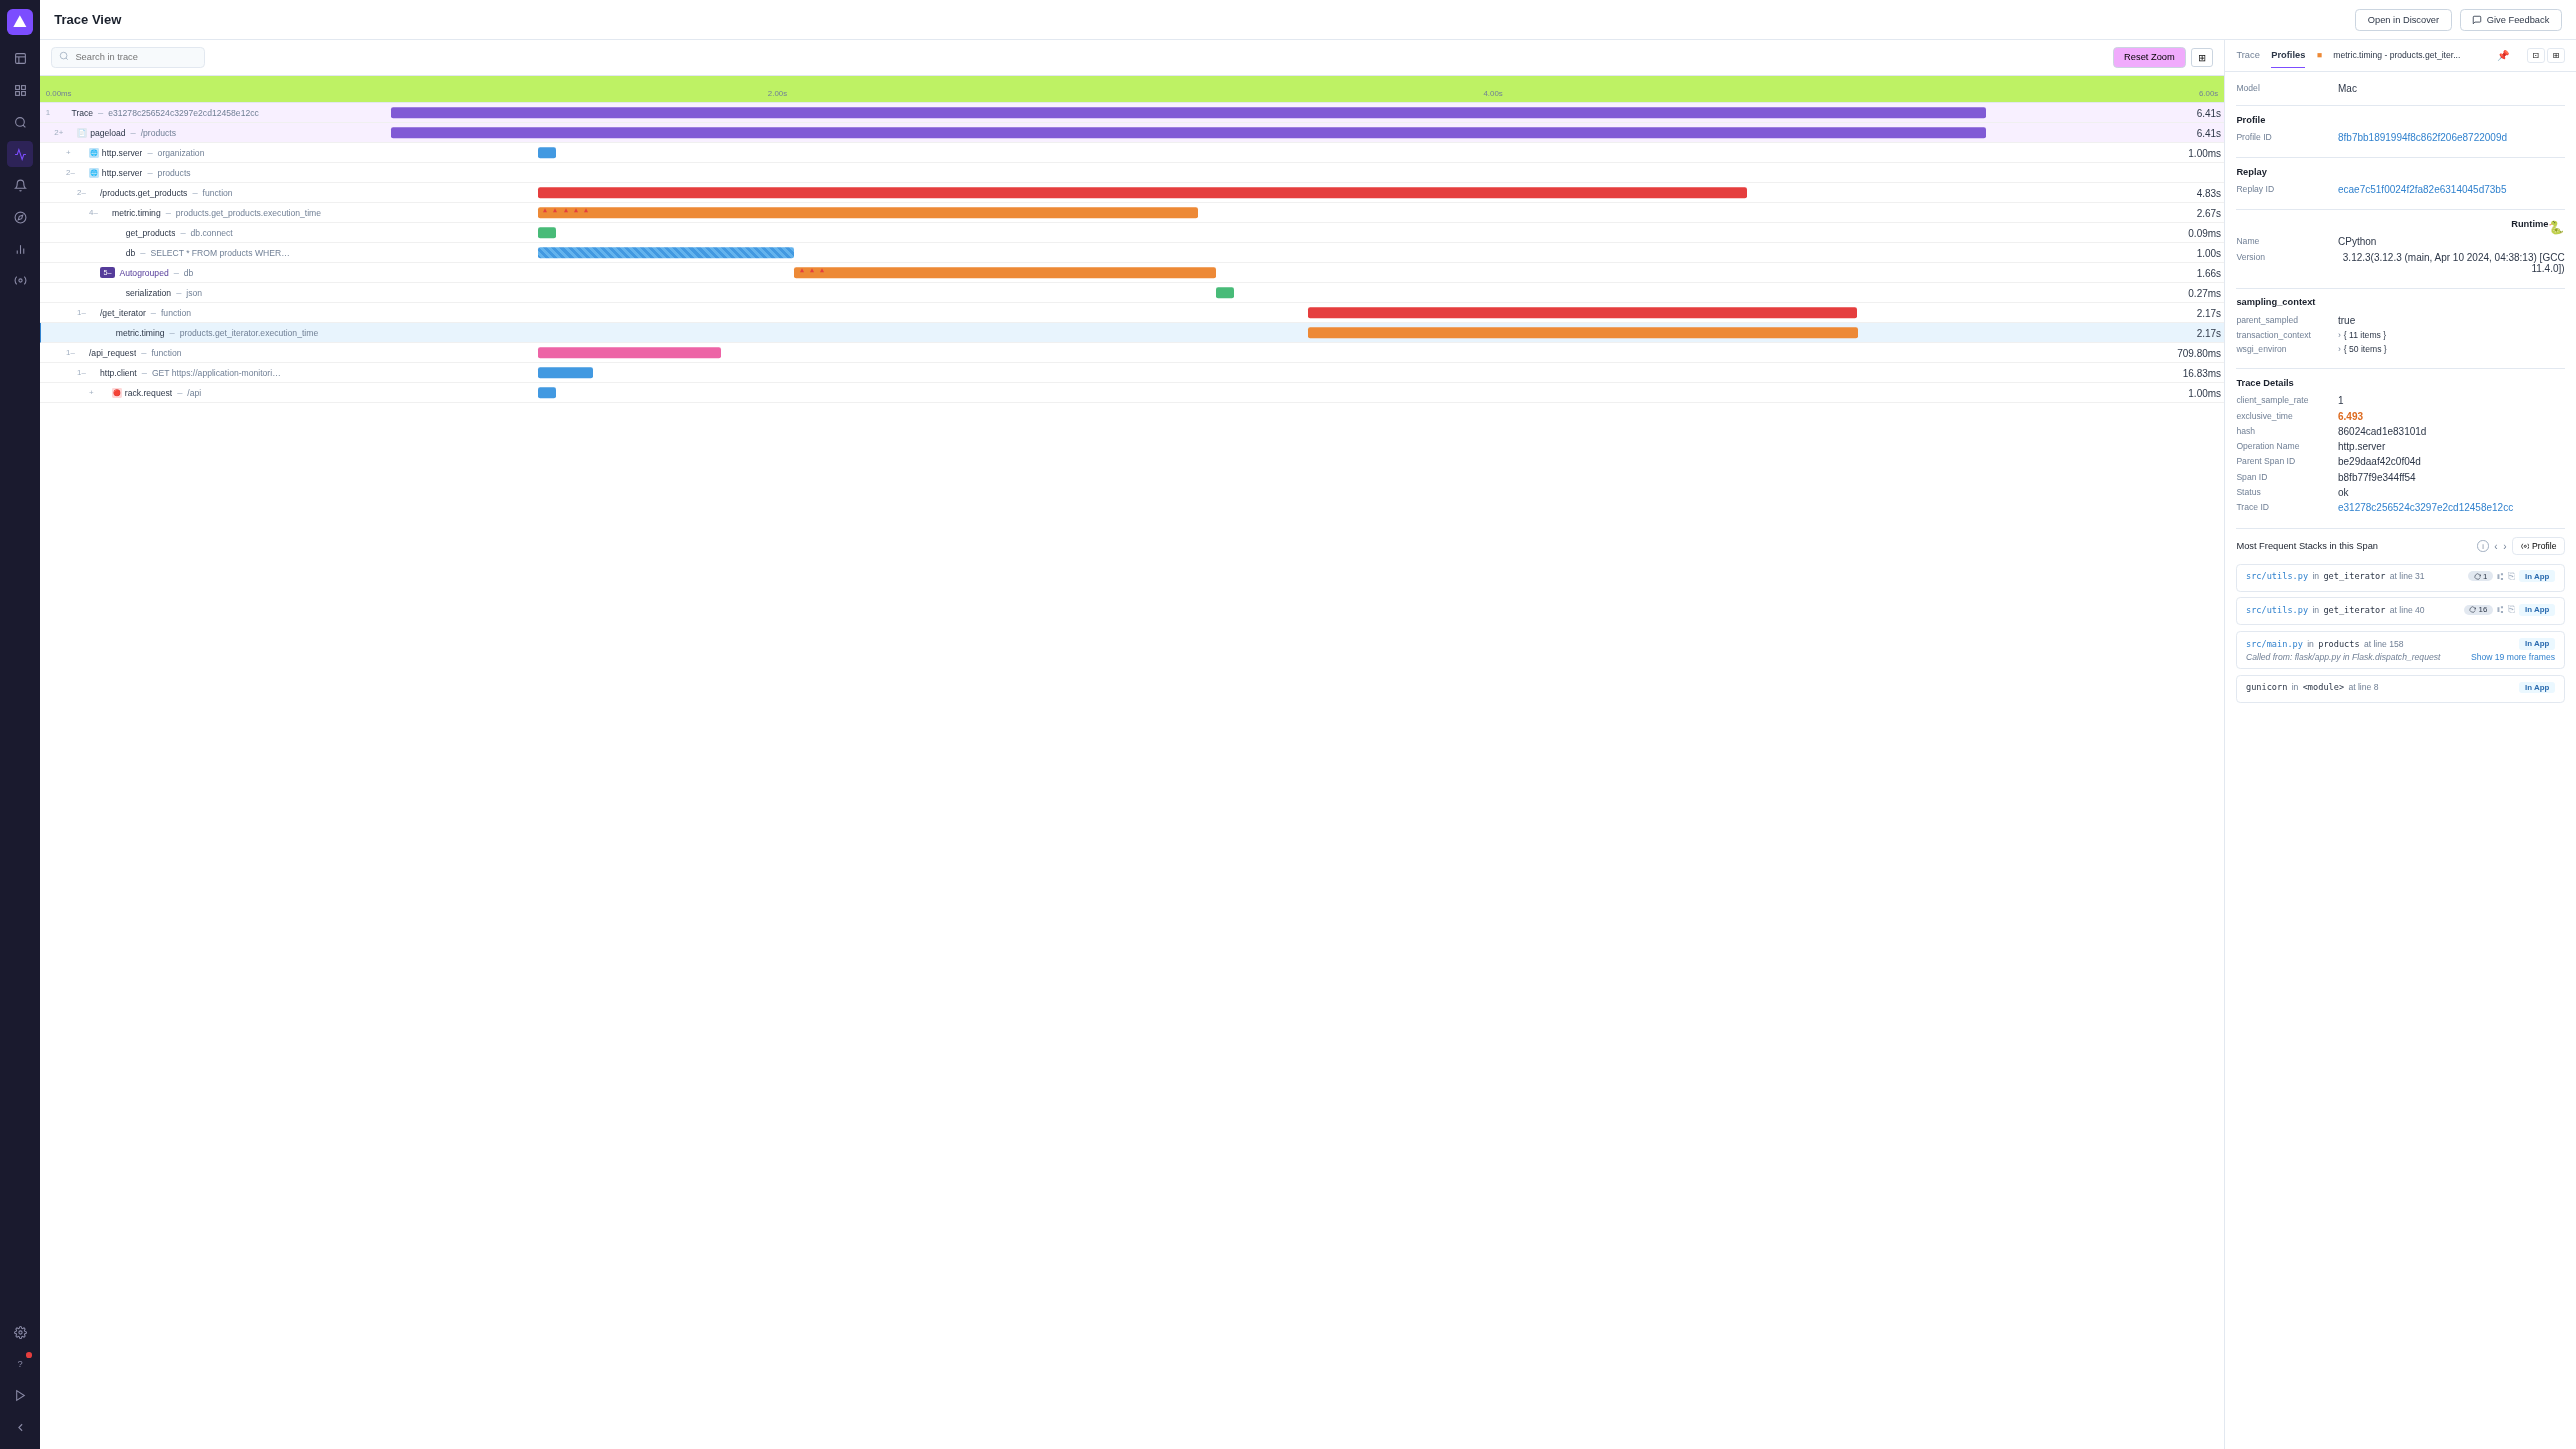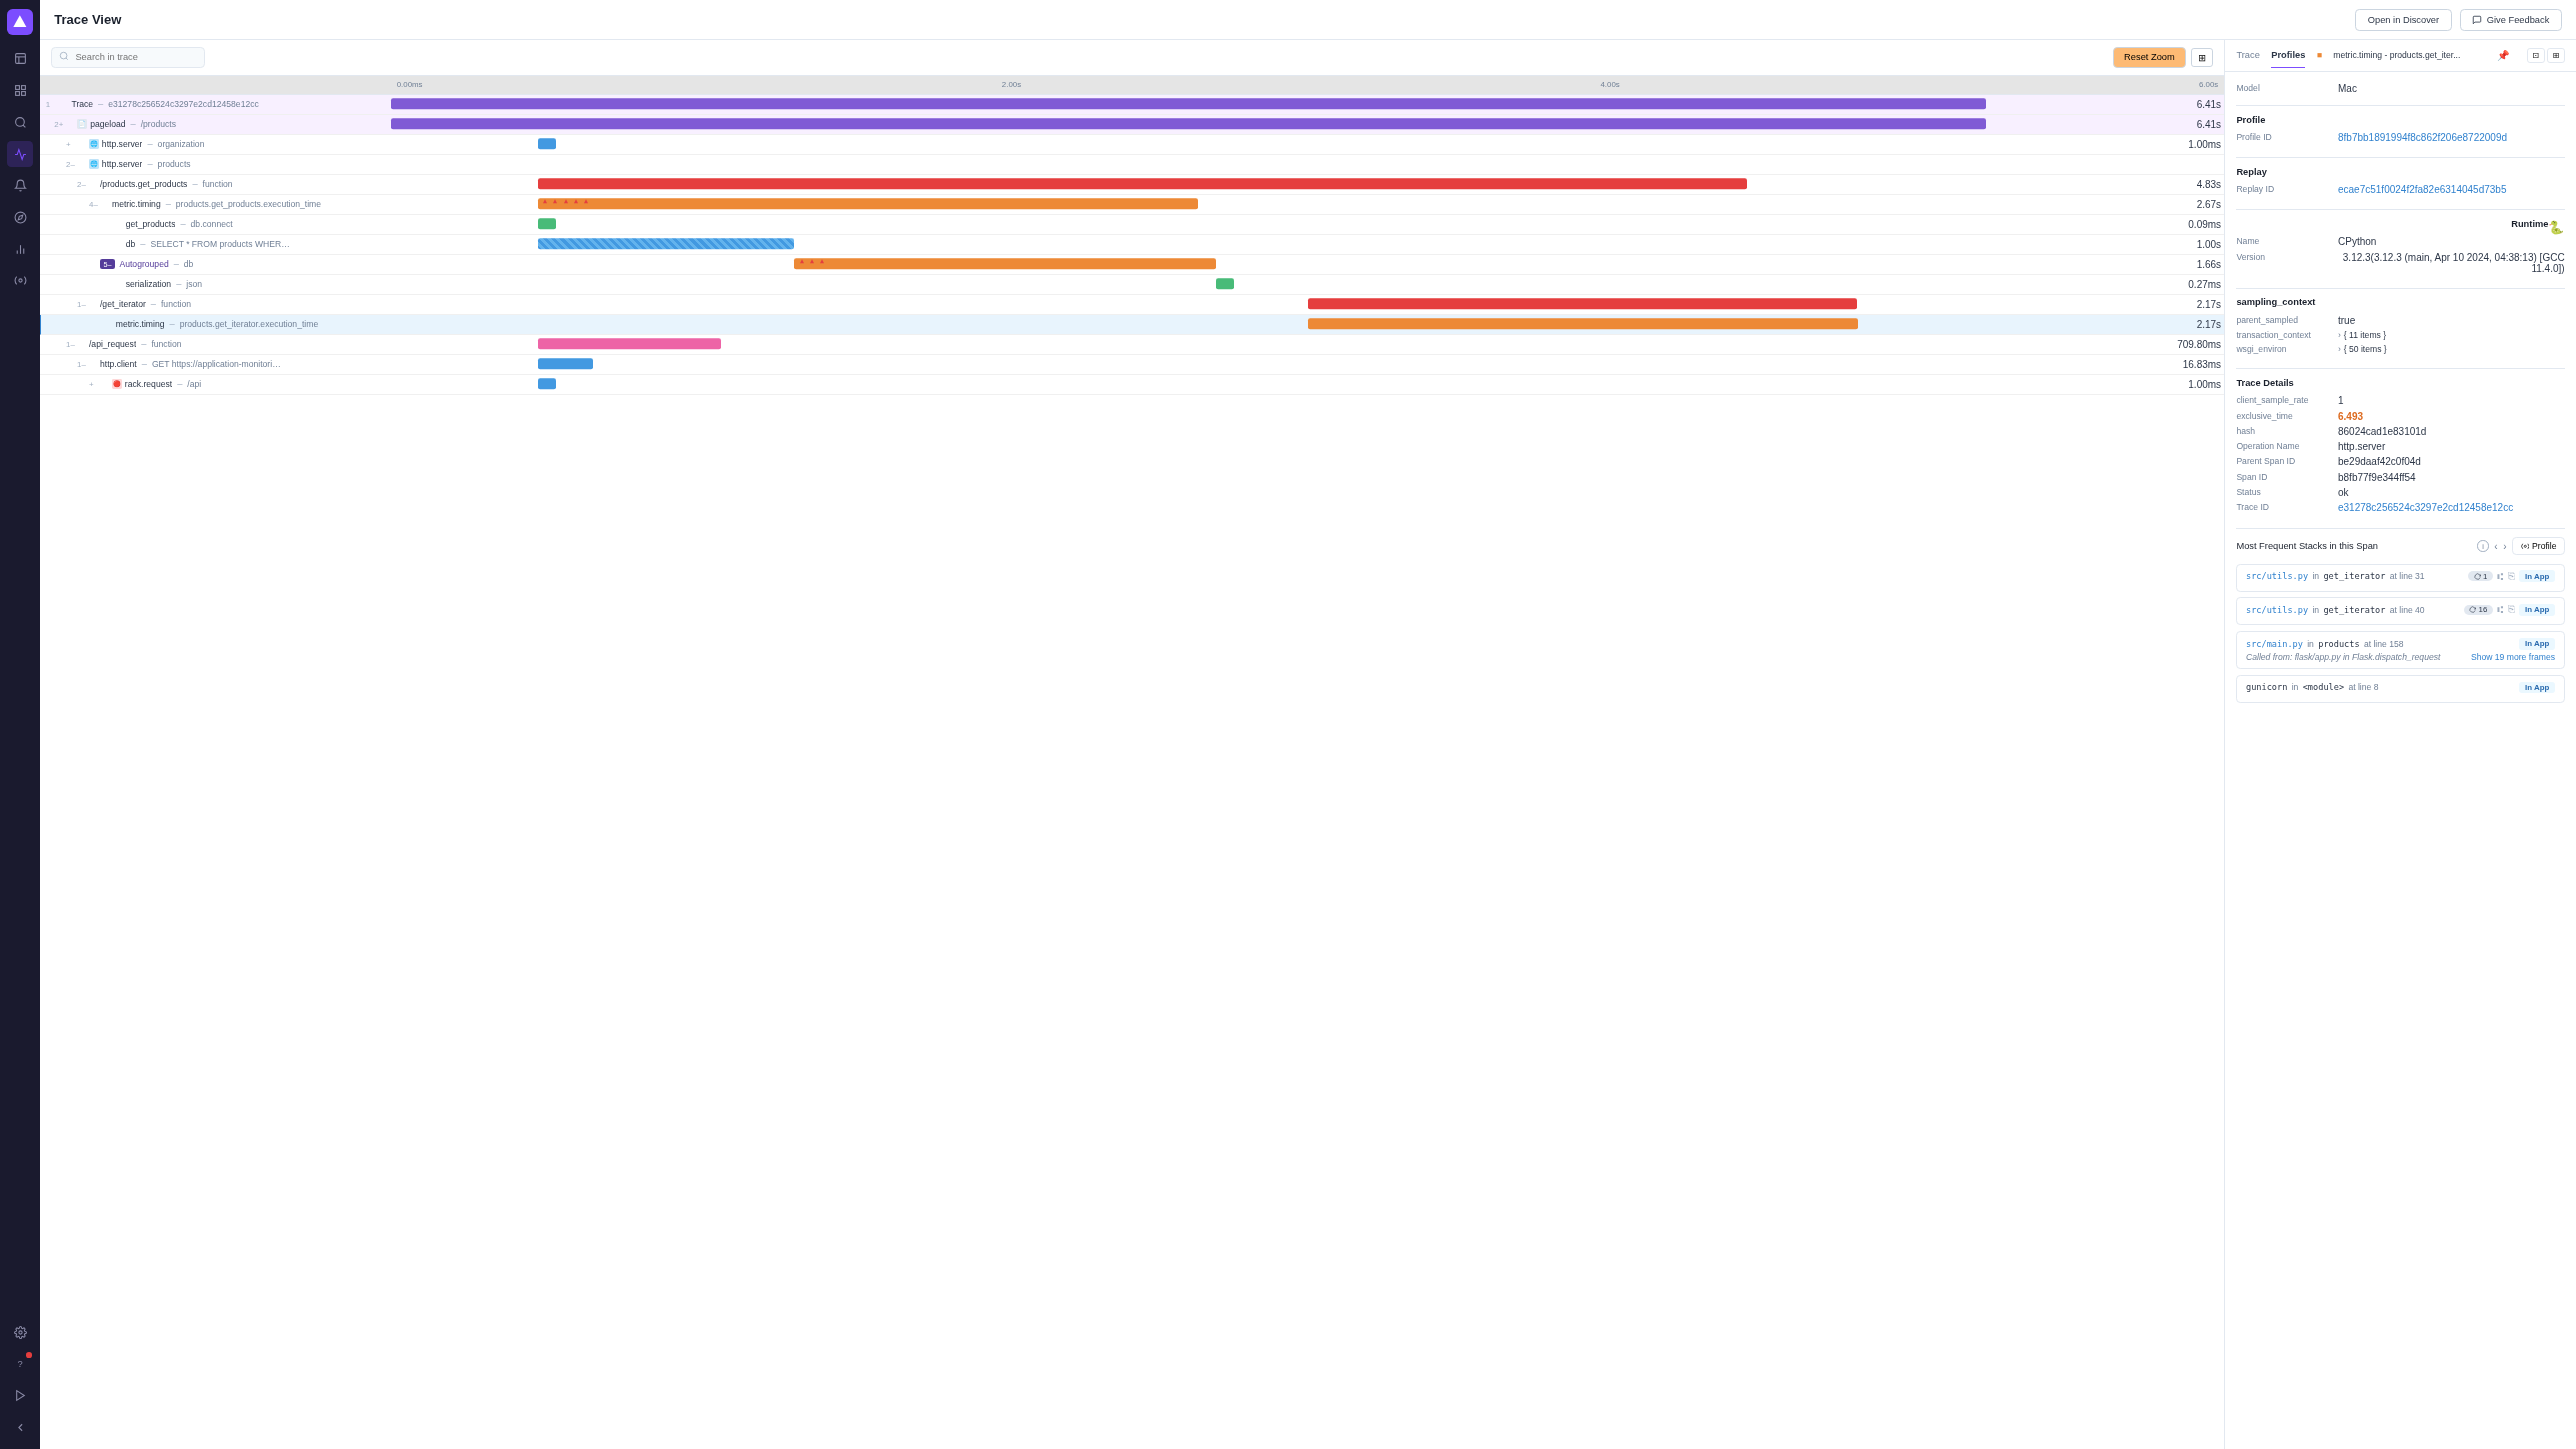--- a/index.html
+++ b/index.html
@@ -28,25 +28,25 @@
     .content { flex: 1; display: flex; overflow: hidden; }
 
     
     .trace-panel { flex: 1; display: flex; flex-direction: column; overflow: hidden; border-right: 0.7px solid #e2e8f0; }
 
     
     .search-bar { padding: 7.2px 11.4px; border-bottom: 0.7px solid #e2e8f0; display: flex; align-items: center; gap: 5.7px; }
     .search-input { flex: 1; border: 0.7px solid #e2e8f0; border-radius: 4.3px; padding: 4.3px 8.6px 4.3px 23px; font-size: 9.3px; color: #718096; background: #f7fafc; }
     .search-wrapper { position: relative; flex: 1; }
     .search-icon-pos { position: absolute; left: 7.2px; top: 50%; transform: translateY(-50%); color: #a0aec0; }
-    .btn-reset-zoom { background: #fdba74; border: 0.7px solid #cbd5e0; border-radius: 4.3px; padding: 4.3px 10px; font-size: 9.3px; cursor: pointer; }
+    .btn-reset-zoom { background: #f0abfc; border: 0.7px solid #cbd5e0; border-radius: 4.3px; padding: 4.3px 10px; font-size: 9.3px; cursor: pointer; }
     .btn-expand { background: #fff; border: 0.7px solid #cbd5e0; border-radius: 2.9px; padding: 2.9px 5.7px; font-size: 9.3px; cursor: pointer; }
 
     
-    .timeline-header { display: flex; border-bottom: 0.7px solid #e2e8f0; background: #e5e5e5; }
+    .timeline-header { display: flex; border-bottom: 0.7px solid #e2e8f0; background: #bef264; flex-direction: column; }
     .tree-col { width: 351px; flex-shrink: 0; padding: 4.3px 8.6px; font-size: 8.6px; color: #718096; }
     .timeline-col { flex: 1; position: relative; padding: 4.3px 0; display: flex; align-items: center; }
     .timeline-labels { display: flex; justify-content: space-between; width: 100%; padding: 0 5.7px; font-size: 7.9px; color: #718096; }
 
     
     .trace-rows { overflow-y: auto; flex: 1; }
     .trace-row { display: flex; align-items: center; height: 20px; border-bottom: 0.7px solid #f0f0f0; cursor: pointer; }
     .trace-row.selected { background: #e8f4fd; border-left: 1.4px solid #3182ce; }
     .tree-cell { width: 351px; flex-shrink: 0; display: flex; align-items: center; gap: 2.9px; padding: 0 5.7px; white-space: nowrap; overflow: hidden; }
     .timeline-cell { flex: 1; position: relative; height: 100%; }

